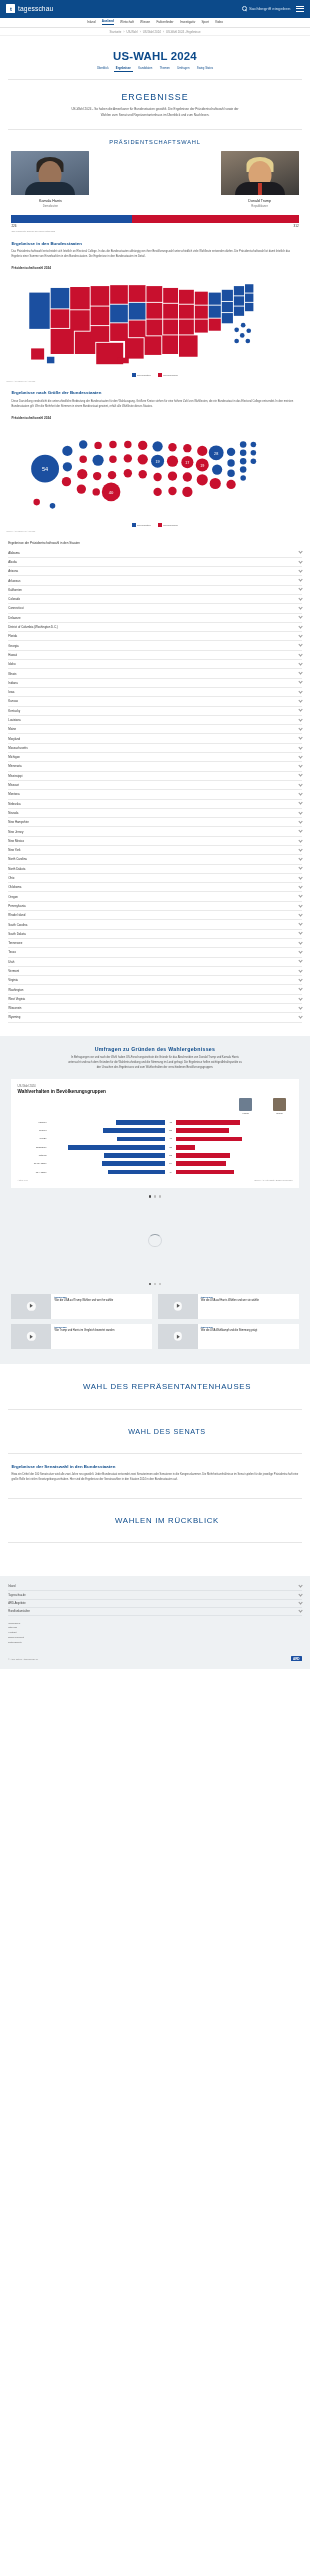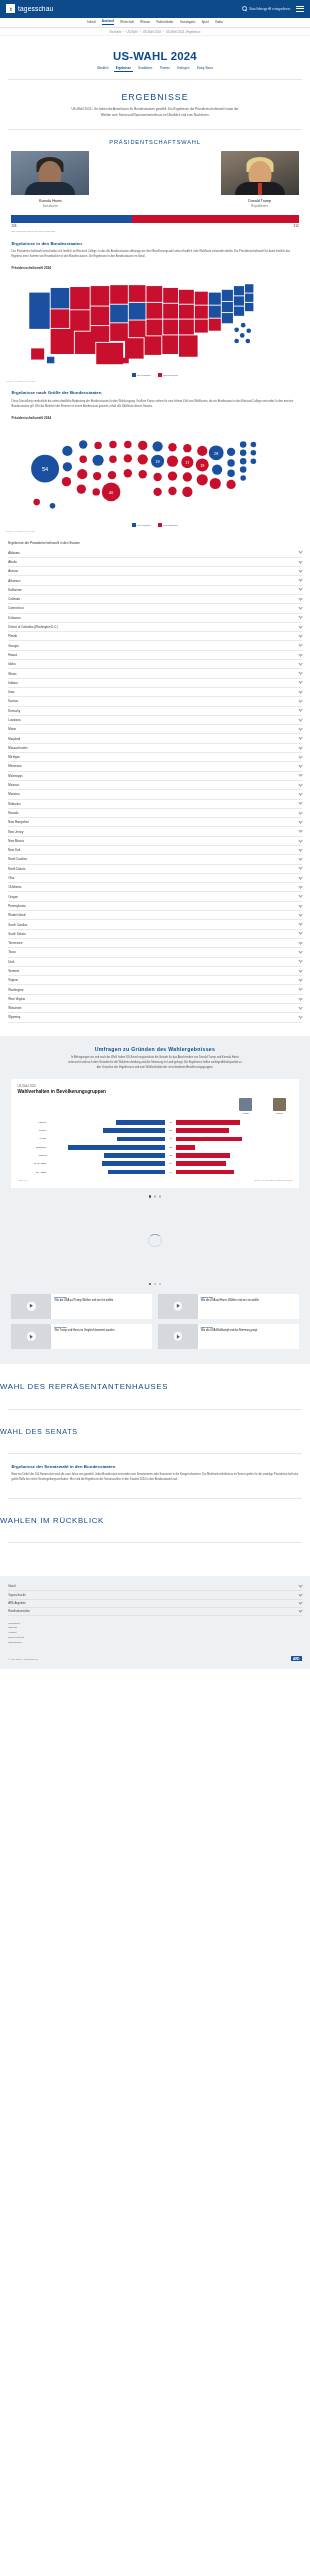--- a/index.html
+++ b/index.html
@@ -178,22 +178,23 @@
   .vid .play::after {
     content:""; position:absolute; left:3.1px; top:2.1px;
     border-left:3.1px solid #555; border-top:2.1px solid transparent; border-bottom:2.1px solid transparent;
   }
   .vid .meta { padding: 2.1px 3.1px; }
   .vid .tag { font-size:2.2px; color:#0c4a8a; font-weight:bold; }
   .vid .tt { font-size:2.6px; color:#222; line-height:1.5; margin-top:1px;}
 
   
   .bighead {
-    color:#0c4a8a; font-size:7.8px; letter-spacing:0.7px;
+    text-align:center; color:#0c4a8a; font-size:7.8px; letter-spacing:0.7px;
     padding: 17.6px 0 17.6px 0;
+    margin-left: 24px;
   }
   .bighead.sm { font-size: 7.2px; }
 
   
   .footer { background:#eef1f3; margin-top: 12.4px; padding: 7.2px 0 0 0; }
   .foot-item {
     border-bottom:0.5px solid #dfe3e6; margin:0 8.3px; height:8.3px;
     display:flex; align-items:center; justify-content:space-between; font-size:2.6px; color:#444;
   }
   .foot-links { padding: 5.2px 8.3px; font-size:2.4px; color:#666; line-height:2;}

